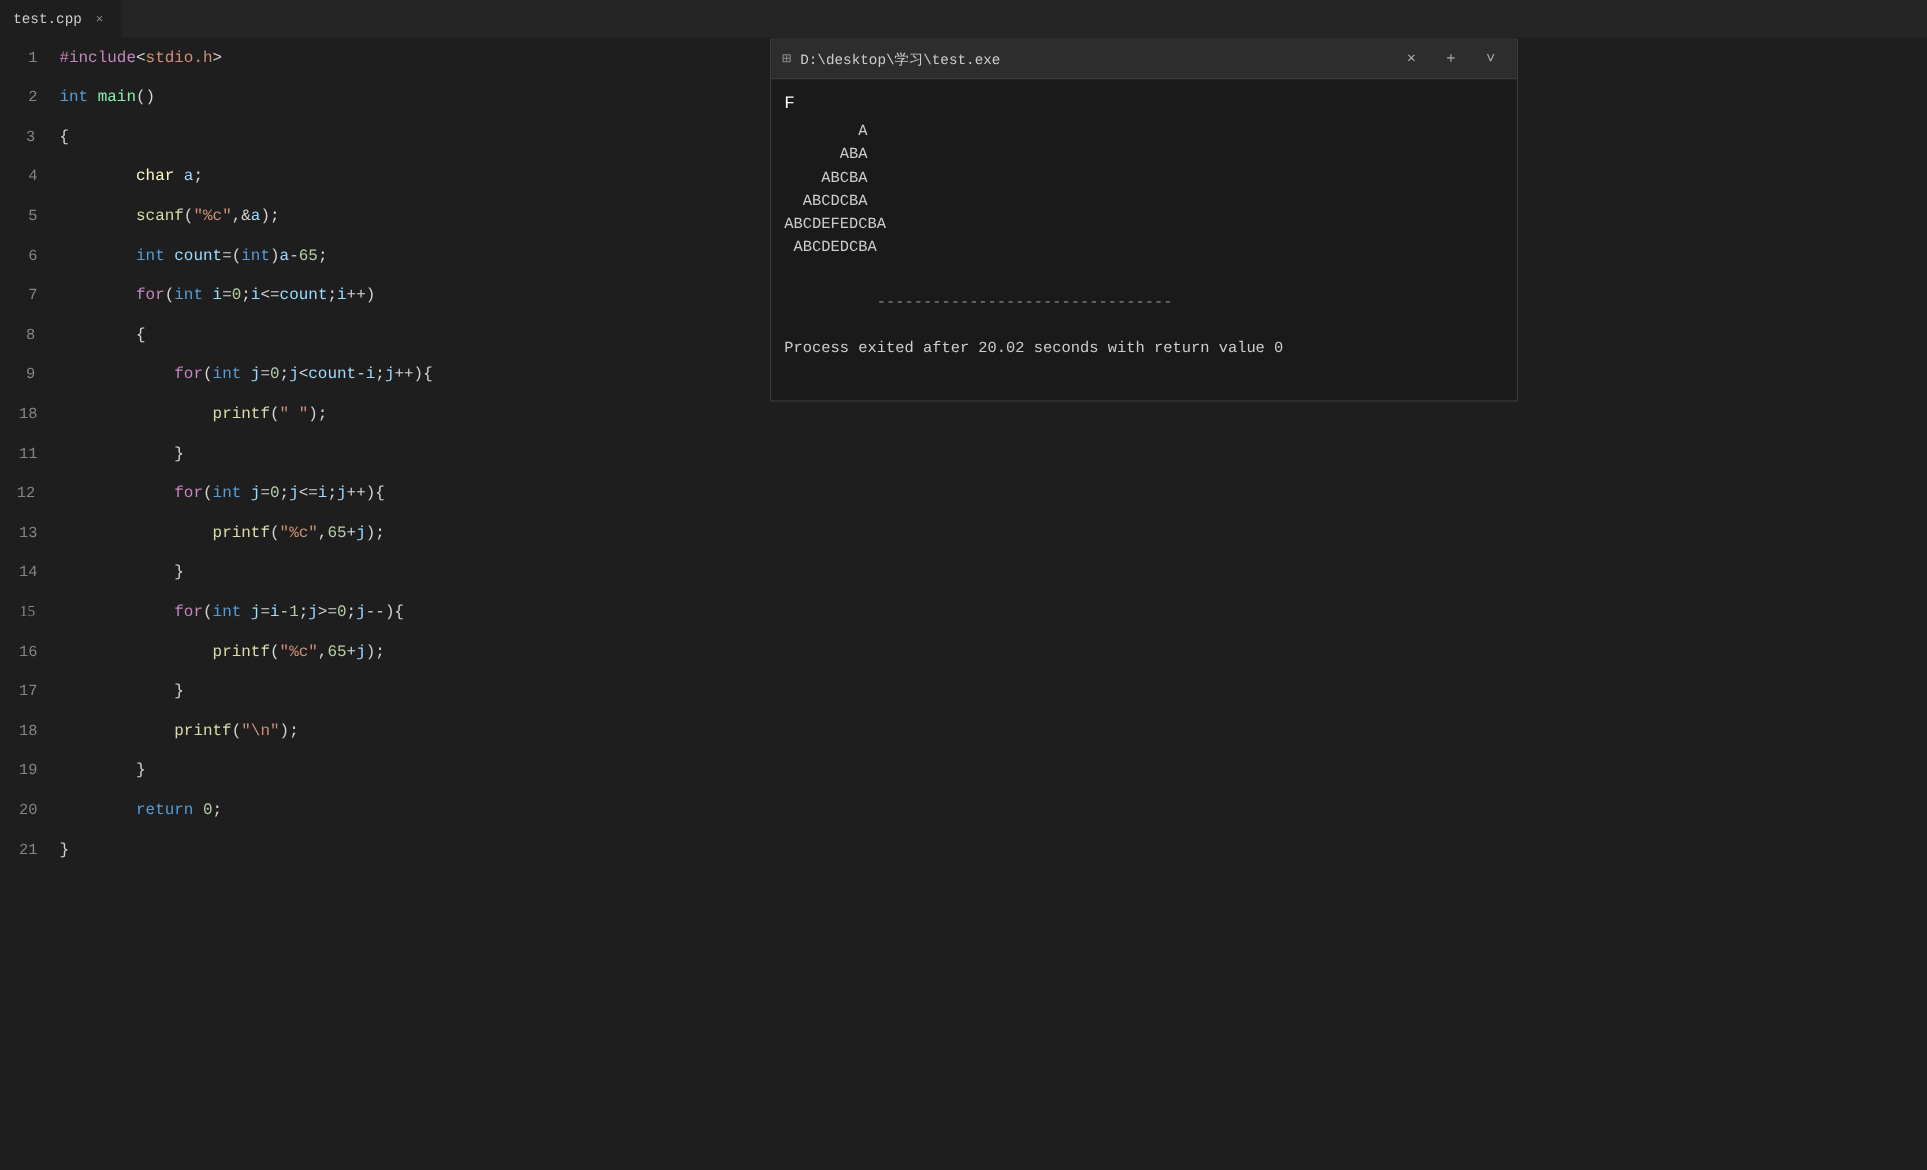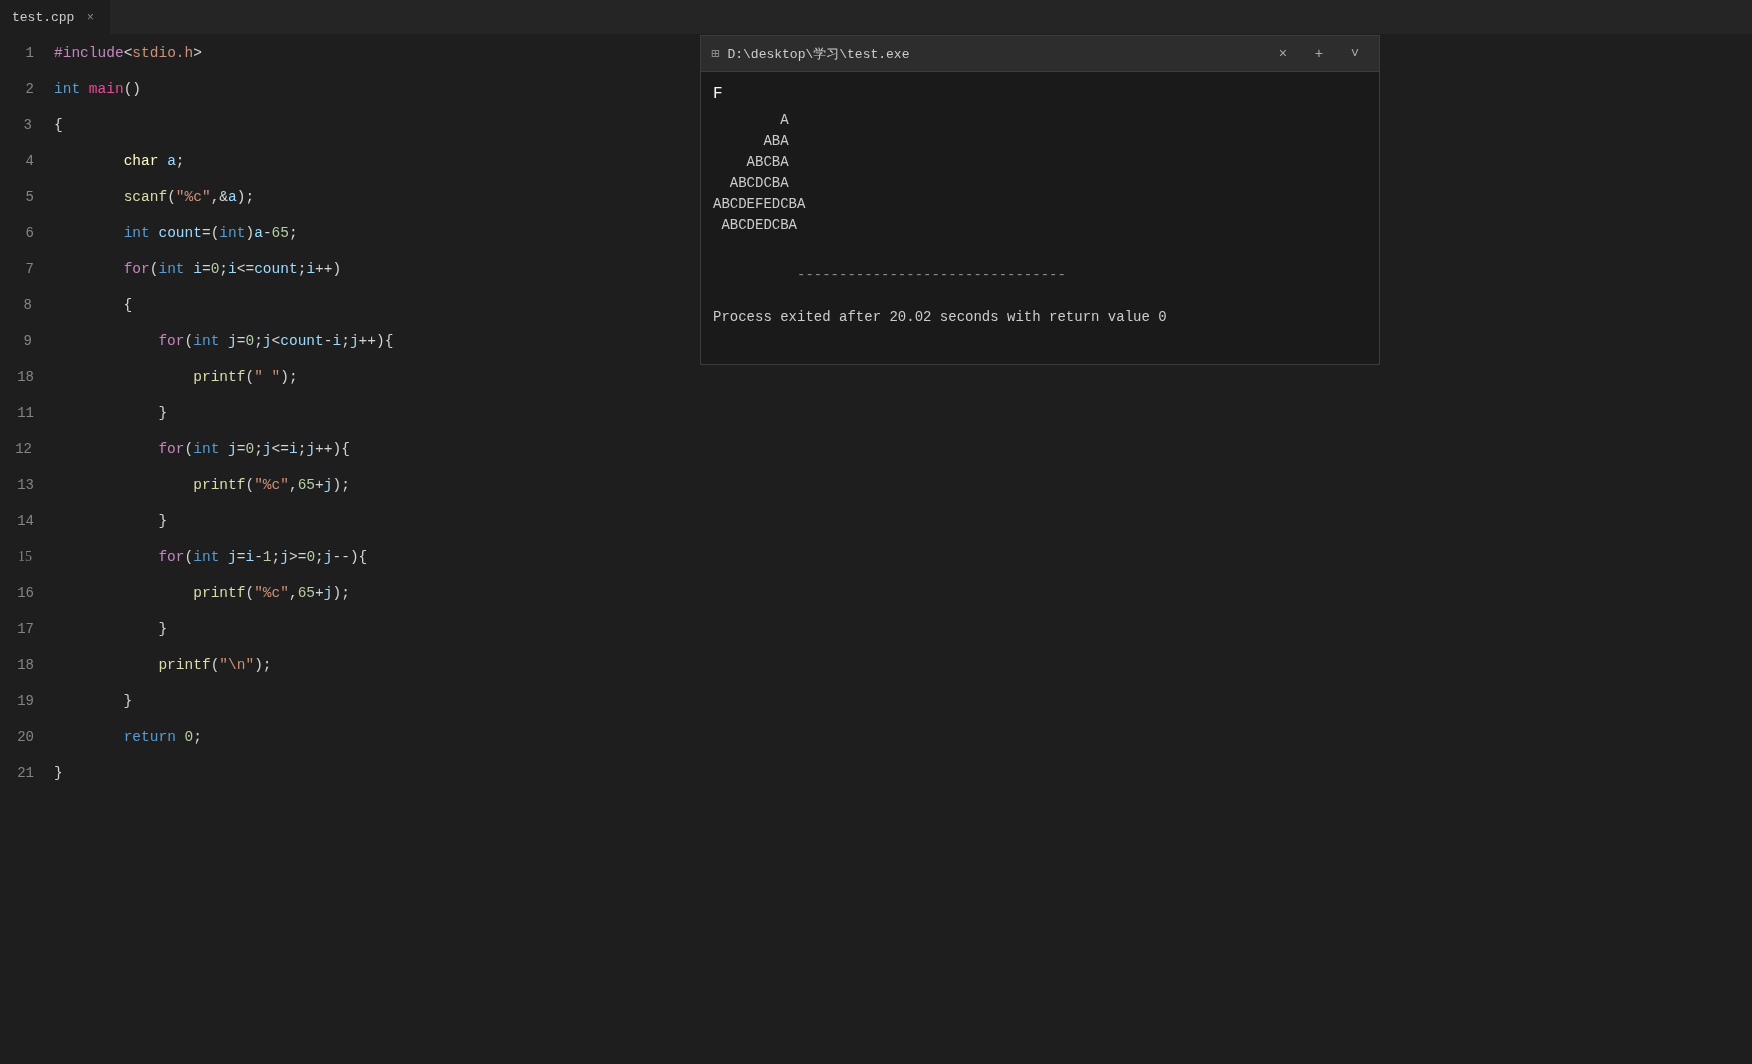--- a/index.html
+++ b/index.html
@@ -188,21 +188,21 @@
 <div class="editor-container">
 
   <div class="code-editor">
     <div class="code-lines" id="code-lines">
         <div class="code-line">
           <div class="line-number">1</div>
           <div class="line-content"><span style="color: rgb(197, 134, 192);">#include</span><span style="color: rgb(212, 212, 212);">&lt;</span><span style="color: rgb(206, 145, 120);">stdio.h</span><span style="color: rgb(212, 212, 212);">&gt;</span></div>
         </div>
         <div class="code-line">
           <div class="line-number">2</div>
-          <div class="line-content"><span style="color: rgb(86, 156, 214);">int</span><span style="color: rgb(212, 212, 212);"> </span><span style="color: #ec4899;">main</span><span style="color: rgb(212, 212, 212);">()</span></div>
+          <div class="line-content"><span style="color: rgb(86, 156, 214);">int</span><span style="color: rgb(212, 212, 212);"> </span><span style="color: #86efac;">main</span><span style="color: rgb(212, 212, 212);">()</span></div>
         </div>
         <div class="code-line">
           <div class="line-number" style="position: relative; padding-right: 18px;">3</div>
           <div class="line-content"><span style="color: rgb(212, 212, 212);">{</span></div>
         </div>
         <div class="code-line">
           <div class="line-number">4</div>
           <div class="line-content"><span style="color: rgb(212, 212, 212);">        </span><span style="color: #fef9c3;">char</span><span style="color: rgb(212, 212, 212);"> </span><span style="color: rgb(156, 220, 254);">a</span><span style="color: rgb(212, 212, 212);">;</span></div>
         </div>
         <div class="code-line">

